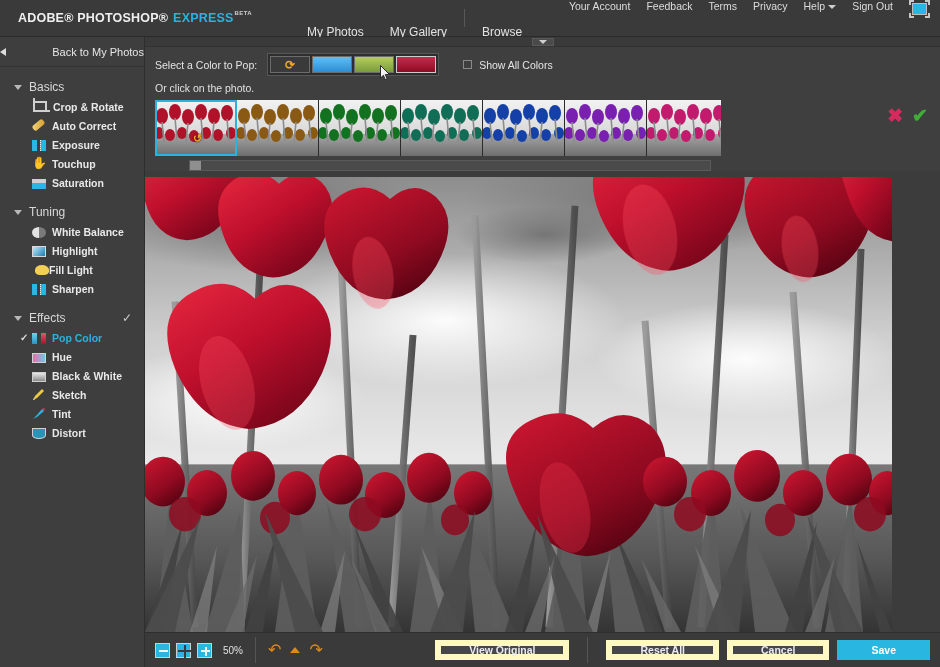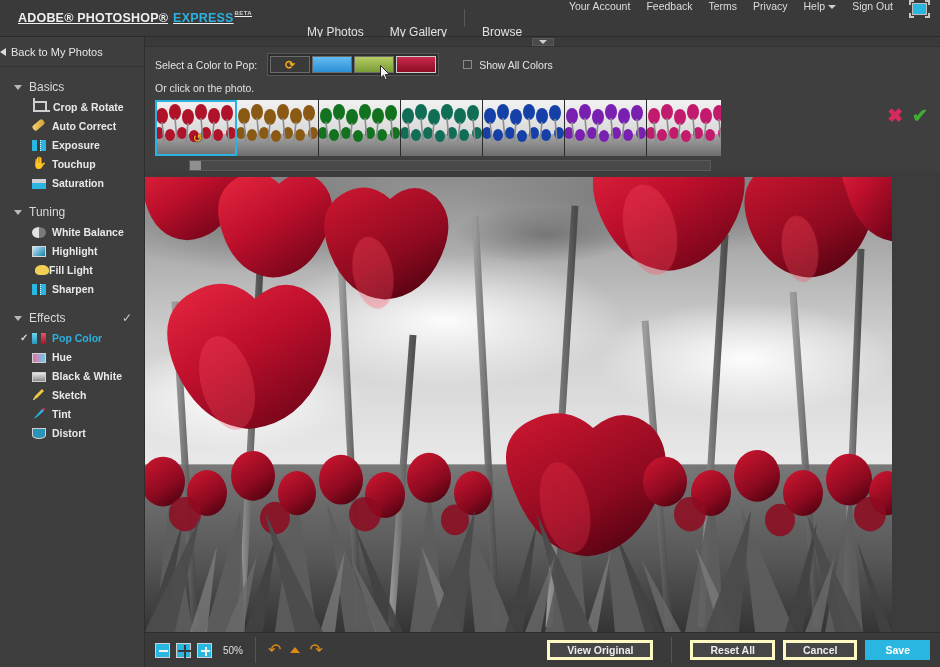--- a/index.html
+++ b/index.html
@@ -26,21 +26,20 @@
     position: relative;
     flex: 0 0 37px;
   }
   .brand {
     margin-left: 18px;
     display: flex; align-items: flex-start;
     font-size: 12.5px; font-weight: bold;
     letter-spacing: .2px;
     color: #efefef;
     white-space: nowrap;
-    text-decoration: underline;
   }
   .brand .express { color: #2bb2e0; margin-left: 5px; }
   .brand .beta {
     color: #cfcfcf; font-size: 6px; font-weight: bold;
     letter-spacing: .4px; margin-left: 1px; margin-top: -1px;
     align-self: flex-start;
   }
   .nav-main { display: flex; align-items: center; margin-left: 42px; }
   .nav-main a {
     color: #e2e2e2; font-size: 12px; text-decoration: none;
@@ -82,21 +81,21 @@
 
   
   .sidebar {
     width: 145px; flex: 0 0 145px;
     background: #3e3e3e;
     border-right: 1px solid #2e2e2e;
     display: flex; flex-direction: column;
   }
   .back-row {
     height: 30px; display: flex; align-items: center;
-    justify-content: flex-start;
+    justify-content: space-between;
     border-bottom: 1px solid #333;
     color: #e6e6e6; font-size: 11px;
   }
   .back-arrow {
     display: inline-block; width: 0; height: 0;
     border-top: 4px solid transparent; border-bottom: 4px solid transparent;
     border-right: 6px solid #dcdcdc; margin-right: 5px;
   }
   .grp { margin-top: 10px; }
   .grp-head {
@@ -267,22 +266,22 @@
   .zoompct { color:#e0e0e0; font-size:10px; margin-left:5px; }
   .divider-v { width:1px; height:26px; background:#555; margin: 0 12px; }
   .hist-grp { display:flex; align-items:center; gap:9px; }
   .undo-ico, .redo-ico { color:#e08a16; font-size:16px; line-height:1; cursor:pointer; }
   .hist-tri {
     width:0;height:0;border-left:5px solid transparent;border-right:5px solid transparent;
     border-bottom:6px solid #e08a16; cursor:pointer;
   }
   .btn-grp { position:absolute; right: 10px; display:flex; align-items:center; }
   .btn {
-    height: 20px; min-width: 58px; padding: 0 17px;
-    background: #464646; border:3px solid #fef9c3;
+    height: 20px; min-width: 58px; padding: 0 28px;
+    background: #464646; border:6px solid #fef9c3;
     color:#ececec; font-size:10.5px; font-weight:bold;
     display:flex;align-items:center;justify-content:center;
     cursor:pointer; margin-left: 8px; white-space:nowrap;
   }
   .btn.primary { background:#29b6e0; border-color:#29b6e0; color:#ffffff; }
   .btn-sep { width:1px;height:26px;background:#555;margin:0 10px 0 18px; }
 </style>
 </head>
 <body>
 

